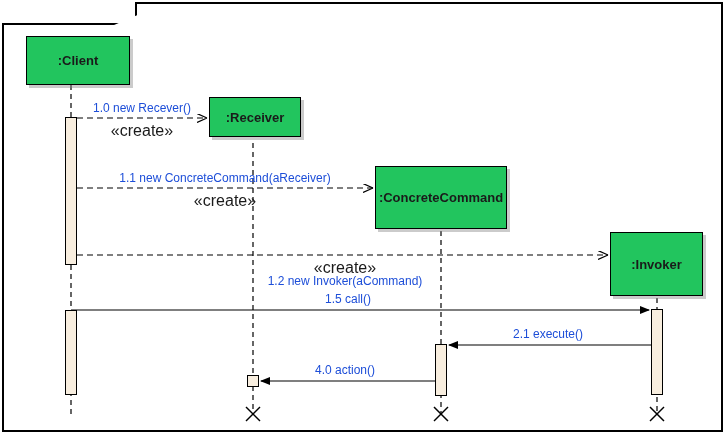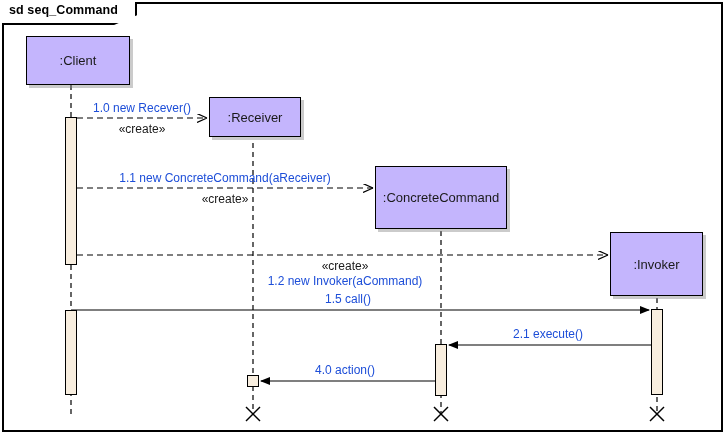--- a/index.html
+++ b/index.html
@@ -57,27 +57,28 @@
     position: absolute;
     left: 0;
     top: 0;
     width: 727px;
     height: 436px;
     pointer-events: none;
   }
   
   .participant {
     position: absolute;
-    background: #c4b5fd;
+    background: #22c55e;
     border: 1.5px solid #000000;
     box-sizing: border-box;
     box-shadow: 3px 3px 0 rgba(130,130,130,0.42);
     display: flex;
     align-items: center;
     justify-content: center;
+    font-weight: bold;
   }
   .participant-label {
     font-size: 13px;
     color: #1a1a1a;
     white-space: nowrap;
   }
   
   .activation {
     position: absolute;
     background: #f8eedf;
@@ -88,36 +89,35 @@
   .msg-label {
     position: absolute;
     font-size: 12px;
     color: #1d4ed8;
     white-space: nowrap;
     text-align: center;
     transform: translateX(-50%);
   }
   .stereotype {
     position: absolute;
-    font-size: 12px;
+    font-size: 16px;
     color: #1a1a1a;
     white-space: nowrap;
     text-align: center;
     transform: translateX(-50%);
   }
 </style>
 </head>
 <body>
 
 <div id="canvas">
 
   <div id="frame"></div>
 
   <div id="frame-tab"></div>
-  <div id="frame-tab-label">sd seq_Command</div>
 
   <svg id="vec" viewBox="0 0 727 436" xmlns="http://www.w3.org/2000/svg">
     <defs>
       <marker id="arrow-filled" markerWidth="10" markerHeight="8" refX="9" refY="4" orient="auto" markerUnits="userSpaceOnUse">
         <path d="M0,0 L10,4 L0,8 z" fill="#000000"></path>
       </marker>
       <marker id="arrow-filled-rev" markerWidth="10" markerHeight="8" refX="9" refY="4" orient="auto" markerUnits="userSpaceOnUse">
         <path d="M0,0 L10,4 L0,8 z" fill="#000000"></path>
       </marker>
       <marker id="arrow-open" markerWidth="11" markerHeight="9" refX="10" refY="4.5" orient="auto" markerUnits="userSpaceOnUse">

